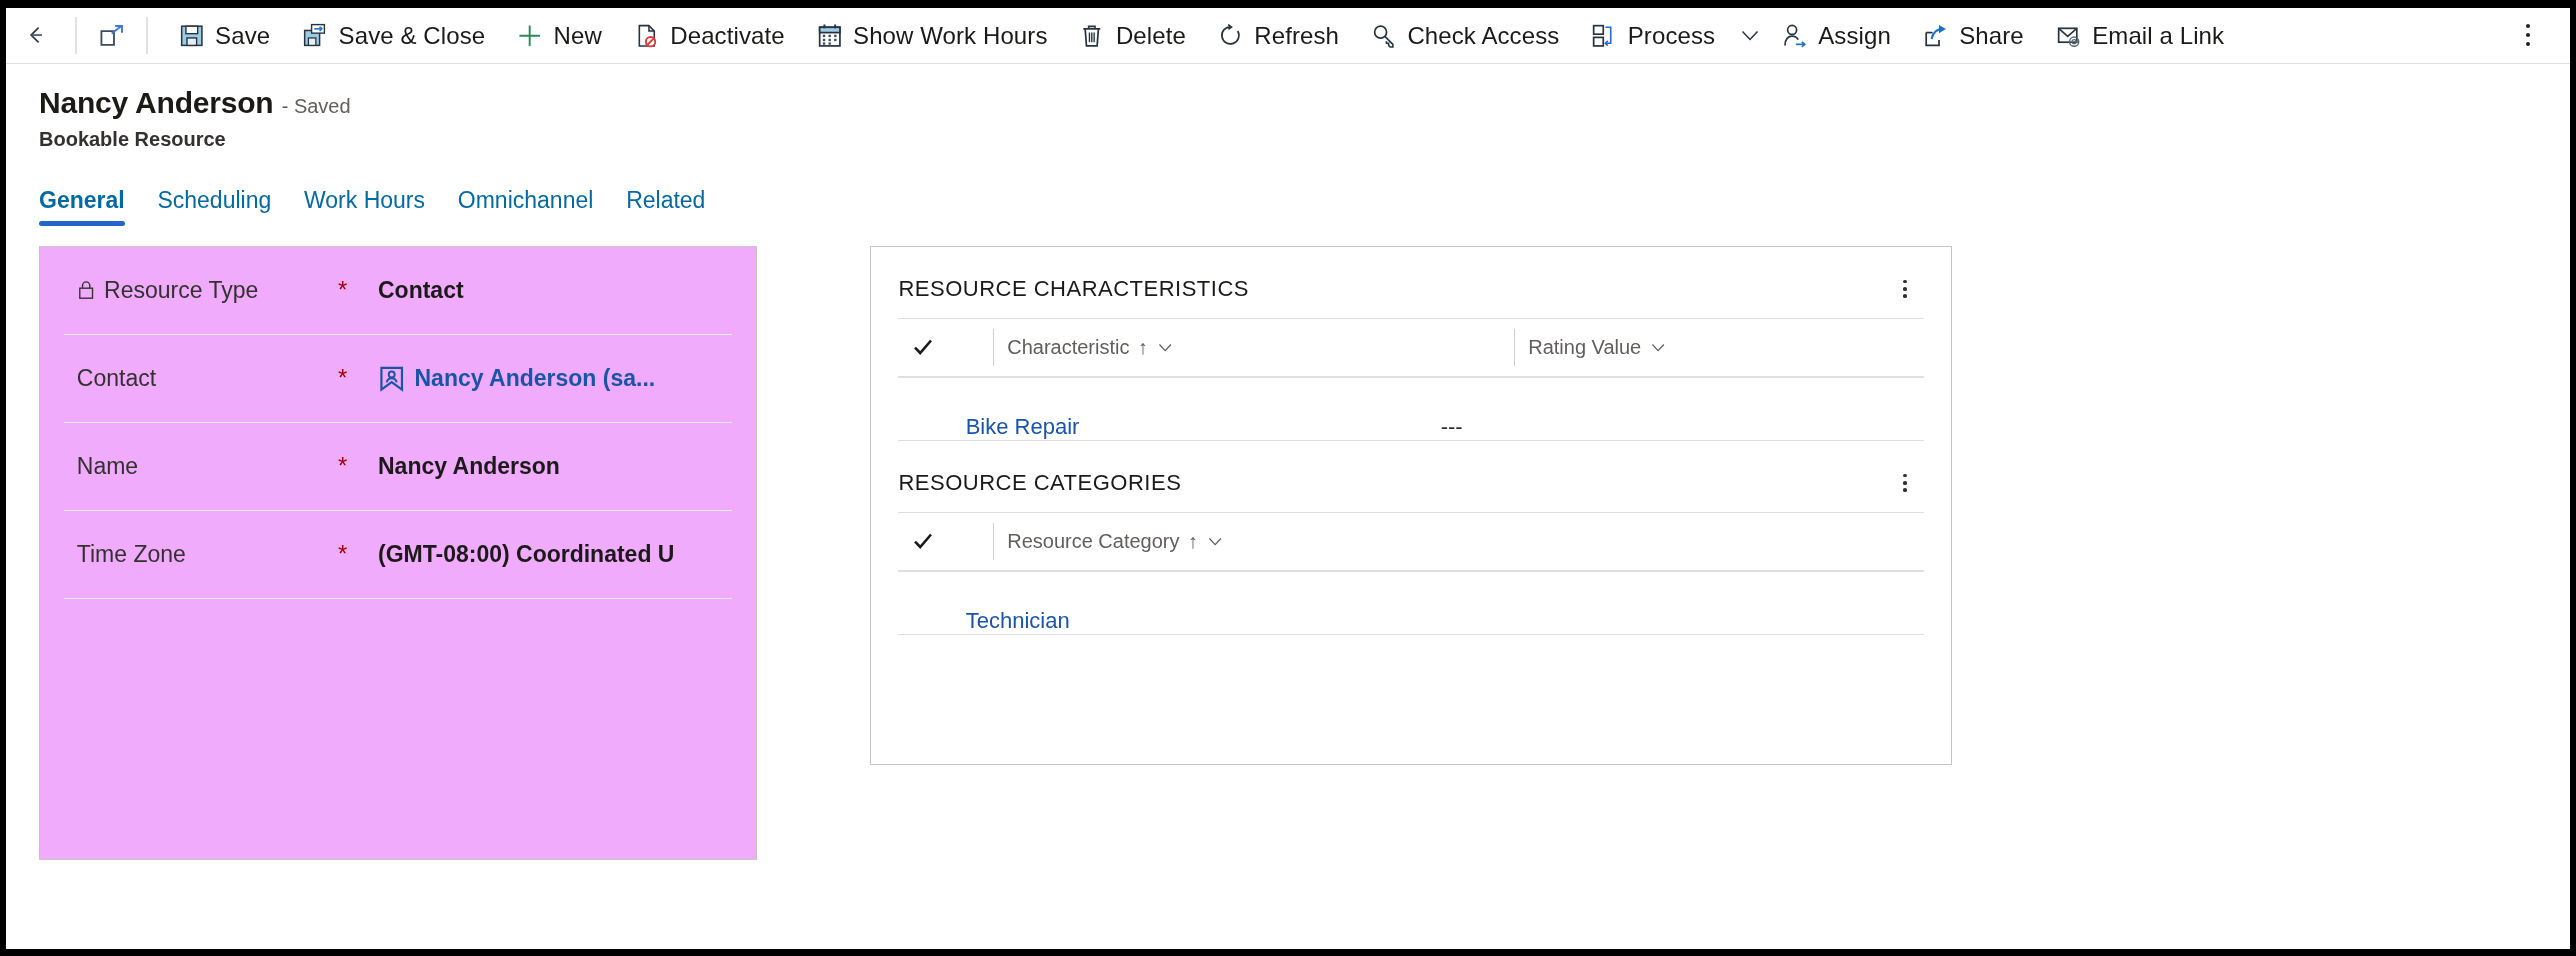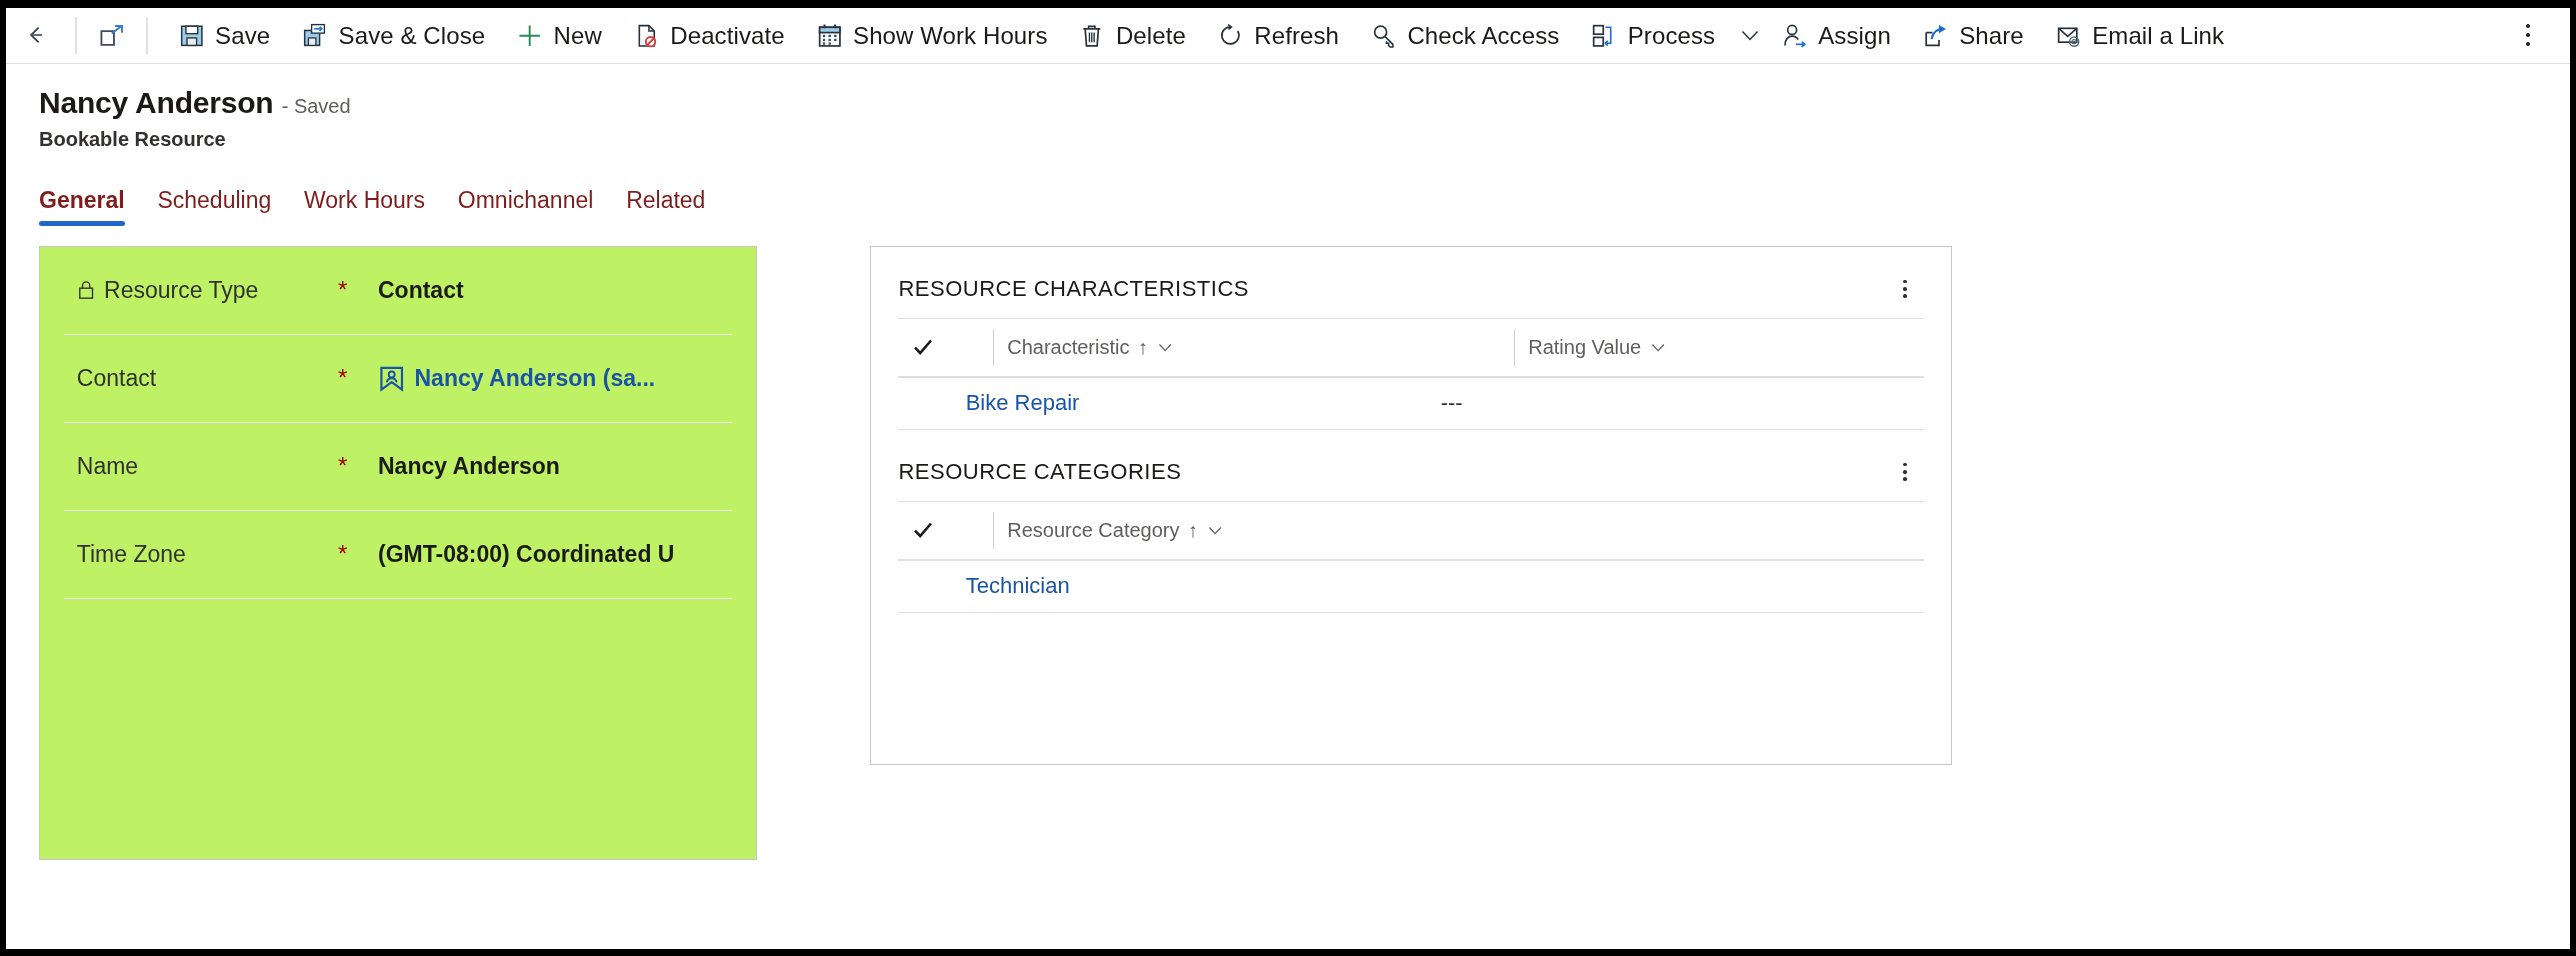--- a/index.html
+++ b/index.html
@@ -102,21 +102,21 @@
   .tabs {
     display: flex; align-items: flex-end;
     padding-left: 33px;
     margin-top: 25.6px;
     height: 49px;
   }
   .tab {
     position: relative;
     padding: 0 16.4px 12px 16.4px;
     font-size: 23px;
-    color: #7f1d1d;
+    color: #0369a1;
     cursor: pointer;
     white-space: nowrap;
     margin-top: 8px;
   }
   .tab:first-child { padding-left: 0; }
   .tab.active { font-weight: bold; }
   .tab.active::after {
     content: "";
     position: absolute;
     left: 0; right: 16.4px; bottom: 0;
@@ -130,21 +130,21 @@
     padding: 20px 33px 0 33px;
     gap: 0;
     position: relative;
   }
 
   
   .form-card {
     width: 718px;
     height: 614px;
     border: 1.8px solid #c8c6c4;
-    background: #bef264;
+    background: #f0abfc;
     padding: 0 24px;
     flex: 0 0 auto;
     overflow: hidden;
   }
   .field {
     display: flex;
     align-items: center;
     height: 88px;
     border-bottom: 1.8px solid #edebe9;
     gap: 0;
@@ -230,22 +230,22 @@
   .gh-cell.c1 { width: 475px; }
   .gh-cell.c2 { width: 457px; }
   .gh-end {
     border-left: 1.8px solid #d2d0ce;
     height: 37px;
     width: 1.8px;
     flex: 0 0 auto;
   }
   .sort-arrow { font-size: 20px; color: #605e5c; }
   .grid-row {
-    display: flex; align-items: center;
-    height: 52px;
+    display: flex; align-items: flex-end;
+    height: 63px;
     border-bottom: 1.8px solid #e1dfdd;
   }
   .gr-check { width: 49px; flex: 0 0 auto; }
   .gr-cell {
     font-size: 22px;
     padding-left: 18.3px;
     flex: 0 0 auto;
     white-space: nowrap;
   }
   .gr-cell.c1 { width: 475px; color: #1a54a6; cursor: pointer; }

